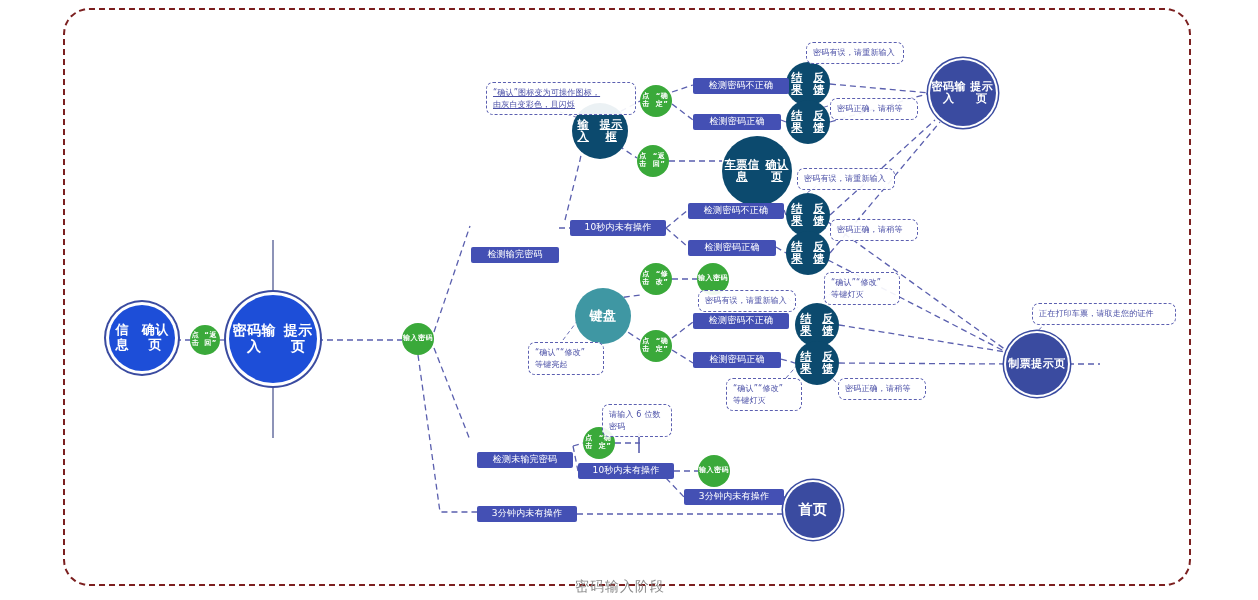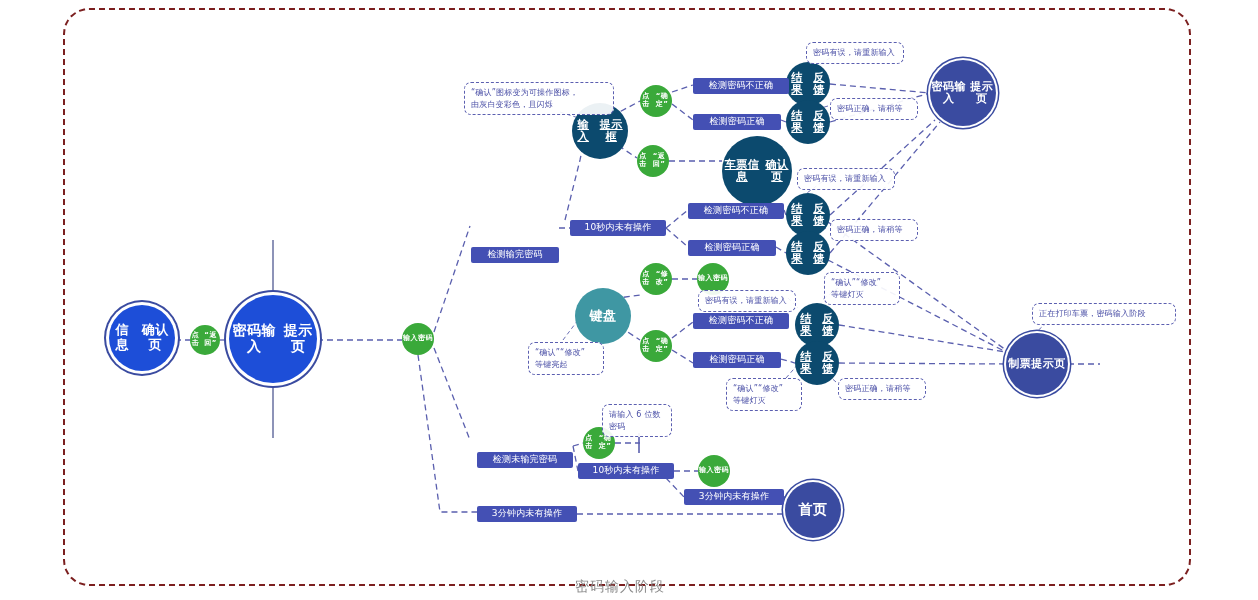--- a/index.html
+++ b/index.html
@@ -257,32 +257,32 @@
       <div class="node rect" style="left: 688px; top: 203px; width: 96px;">检测密码不正确</div>
       <div class="node rect" style="left: 688px; top: 240px; width: 88px;">检测密码正确</div>
       <div class="node rect" style="left: 693px; top: 313px; width: 96px;">检测密码不正确</div>
       <div class="node rect" style="left: 693px; top: 352px; width: 88px;">检测密码正确</div>
       <div class="node rect" style="left: 477px; top: 452px; width: 96px;">检测未输完密码</div>
       <div class="node rect" style="left: 578px; top: 463px; width: 96px;">10秒内未有操作</div>
       <div class="node rect" style="left: 684px; top: 489px; width: 100px;">3分钟内未有操作</div>
       <div class="node rect" style="left: 477px; top: 506px; width: 100px;">3分钟内未有操作</div>
     </div>
   <div id="callouts-layer">
-      <div class="node callout" style="left: 464px; top: 82px; width: 150px;">“确认”图标变为可操作图标，
+      <div class="node callout" style="left: 486px; top: 82px; width: 150px; text-decoration: underline;">“确认”图标变为可操作图标，
 由灰白变彩色，且闪烁</div>
       <div class="node callout" style="left: 806px; top: 42px; width: 98px;">密码有误，请重新输入</div>
       <div class="node callout" style="left: 830px; top: 98px; width: 88px;">密码正确，请稍等</div>
       <div class="node callout" style="left: 797px; top: 168px; width: 98px;">密码有误，请重新输入</div>
       <div class="node callout" style="left: 830px; top: 219px; width: 88px;">密码正确，请稍等</div>
       <div class="node callout" style="left: 528px; top: 342px; width: 76px;">“确认”“修改”
 等键亮起</div>
       <div class="node callout" style="left: 698px; top: 290px; width: 98px;">密码有误，请重新输入</div>
       <div class="node callout" style="left: 824px; top: 272px; width: 76px;">“确认”“修改”
 等键灯灭</div>
       <div class="node callout" style="left: 726px; top: 378px; width: 76px;">“确认”“修改”
 等键灯灭</div>
       <div class="node callout" style="left: 838px; top: 378px; width: 88px;">密码正确，请稍等</div>
       <div class="node callout" style="left: 602px; top: 404px; width: 70px;">请输入 6 位数密码</div>
-      <div class="node callout" style="left: 1032px; top: 303px; width: 144px;">正在打印车票，密码输入阶段</div>
+      <div class="node callout" style="left: 1032px; top: 303px; width: 144px;">正在打印车票，请取走您的证件</div>
     </div>
 
   <div class="caption" style="left: 575px; top: 566px;">密码输入阶段</div>
 </div>
 
 </body></html>

